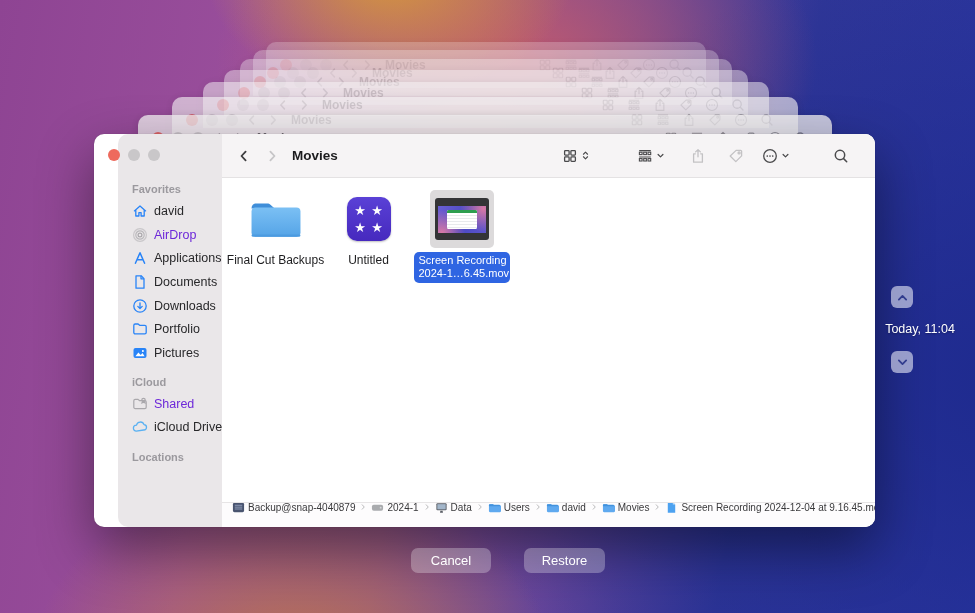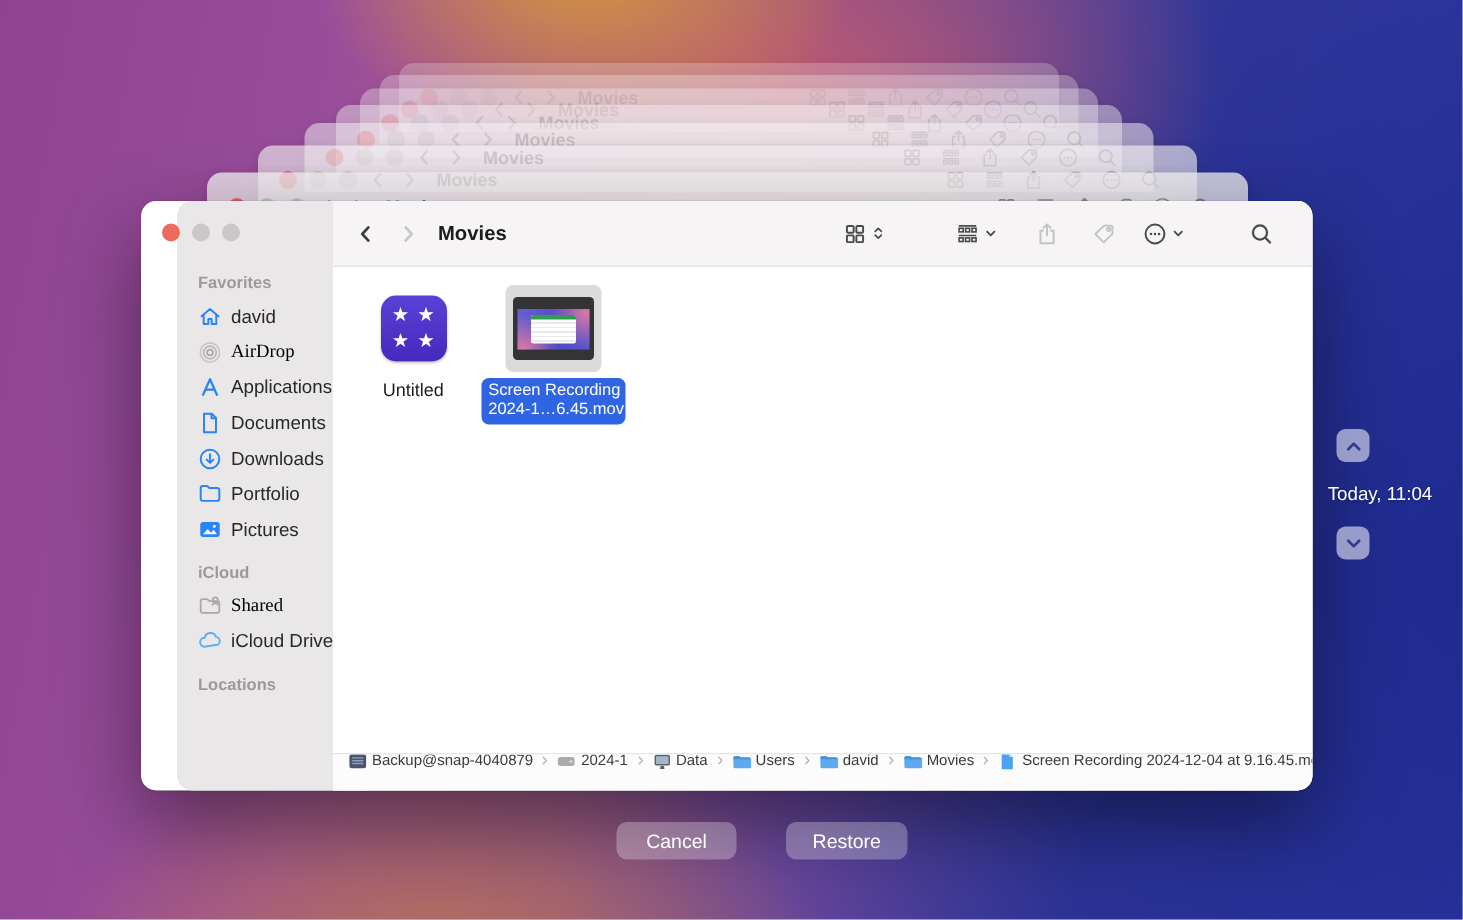--- a/index.html
+++ b/index.html
@@ -52,21 +52,21 @@
     background:#eae7e9; border-right:1px solid #dbd8da;
     border-radius:10px 0 0 10px; overflow:hidden;
     padding-top:46px;
     margin-left:24px;
   }
   .window .lights { position:absolute; left:14px; top:15px; }
   .shead { font-size:11px; font-weight:700; color:#9b999e; padding-left:14px; height:19px; line-height:19px; }
   .srow  { display:flex; align-items:center; height:23.7px; padding-left:14px; gap:6px; color:#2984f7; }
   .srow .slabel { font-size:12.5px; color:#28282a; white-space:nowrap; }
   .srow.muted { color:#aaa8ac; }
-  .srow.muted .slabel { color:#000000;font-family:Liberation Serif, serif; }
+  .srow.muted .slabel { color:#6d28d9; }
   .srow .sic { width:16px; height:16px; flex:none; }
   .cloudic { color:#5ab1f2 !important; }
   .sect-gap1 { height:8px; } .sect-gap2 { height:9px; }
   .scrollbar { position:absolute; right:9px; top:49px; width:5px; height:164px; border-radius:3px; background:#c7c5c7; }
 
   .main { position:absolute; left:128px; top:0; right:0; bottom:0; border-radius:0 10px 10px 0; background:#fff; overflow:hidden; }
   .toolbar {
     height:44px; background:#f6f4f5; border-bottom:1px solid #e4e2e3;
     display:flex; align-items:center; padding:0 26px 0 14px;
   }
@@ -655,20 +655,28 @@
           </svg>
         </span>
       <span class="ctrl ml42">
           <svg class="ic">
             <use href="#i-search"></use>
           </svg>
         </span>
     </div>
 
     <div class="content">
+      <div class="fitem">
+        <div class="ibox">
+            <svg class="bigfolder">
+              <use href="#i-bigfolder"></use>
+            </svg>
+          </div>
+        <div class="flabel">Final Cut Backups</div>
+      </div>
       <div class="fitem">
         <div class="ibox">
           <div class="app-icon">
             <span class="star">★</span>
               <span class="star">★</span>
               <span class="star">★</span>
               <span class="star">★</span>
           </div>
         </div>
         <div class="flabel">Untitled</div>

